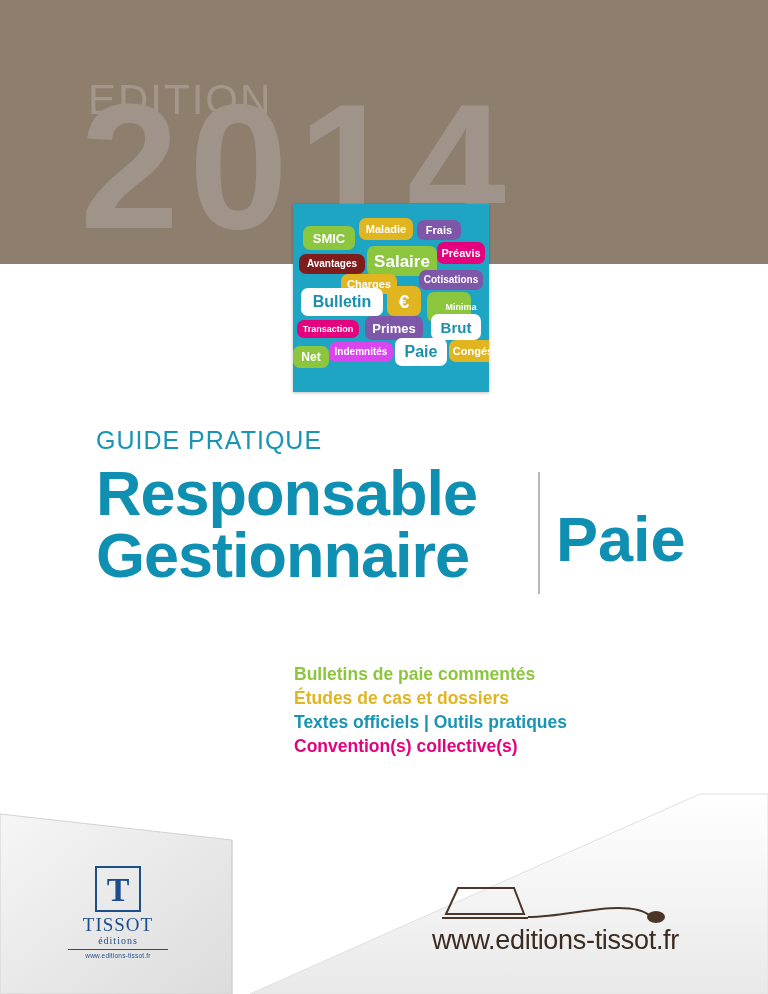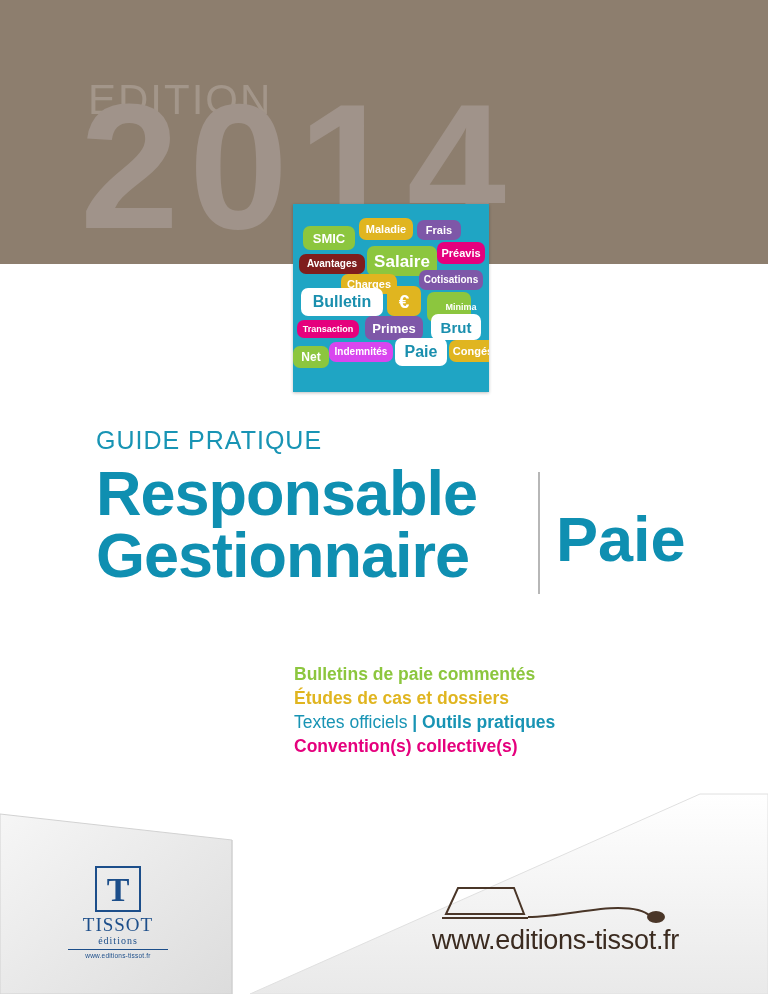--- a/index.html
+++ b/index.html
@@ -136,21 +136,21 @@
   .feature-list div {
     font-size: 17.5px;
     line-height: 24px;
     font-weight: 700;
     white-space: nowrap;
   }
   .f-green  { color: #8cc63e; }
   .f-yellow { color: #e0b520; }
   .f-blue   { color: #1894b4; font-weight: 400; }
   .f-pink   { color: #e5007d; }
-  .f-blue b { font-weight: 400; margin-top: 8px; }
+  .f-blue b { font-weight: 700; margin-top: 8px; }
   
   .diag-wrap {
     position: absolute;
     left: 0;
     top: 780px;
     width: 768px;
     height: 214px;
     overflow: hidden;
   }
   

